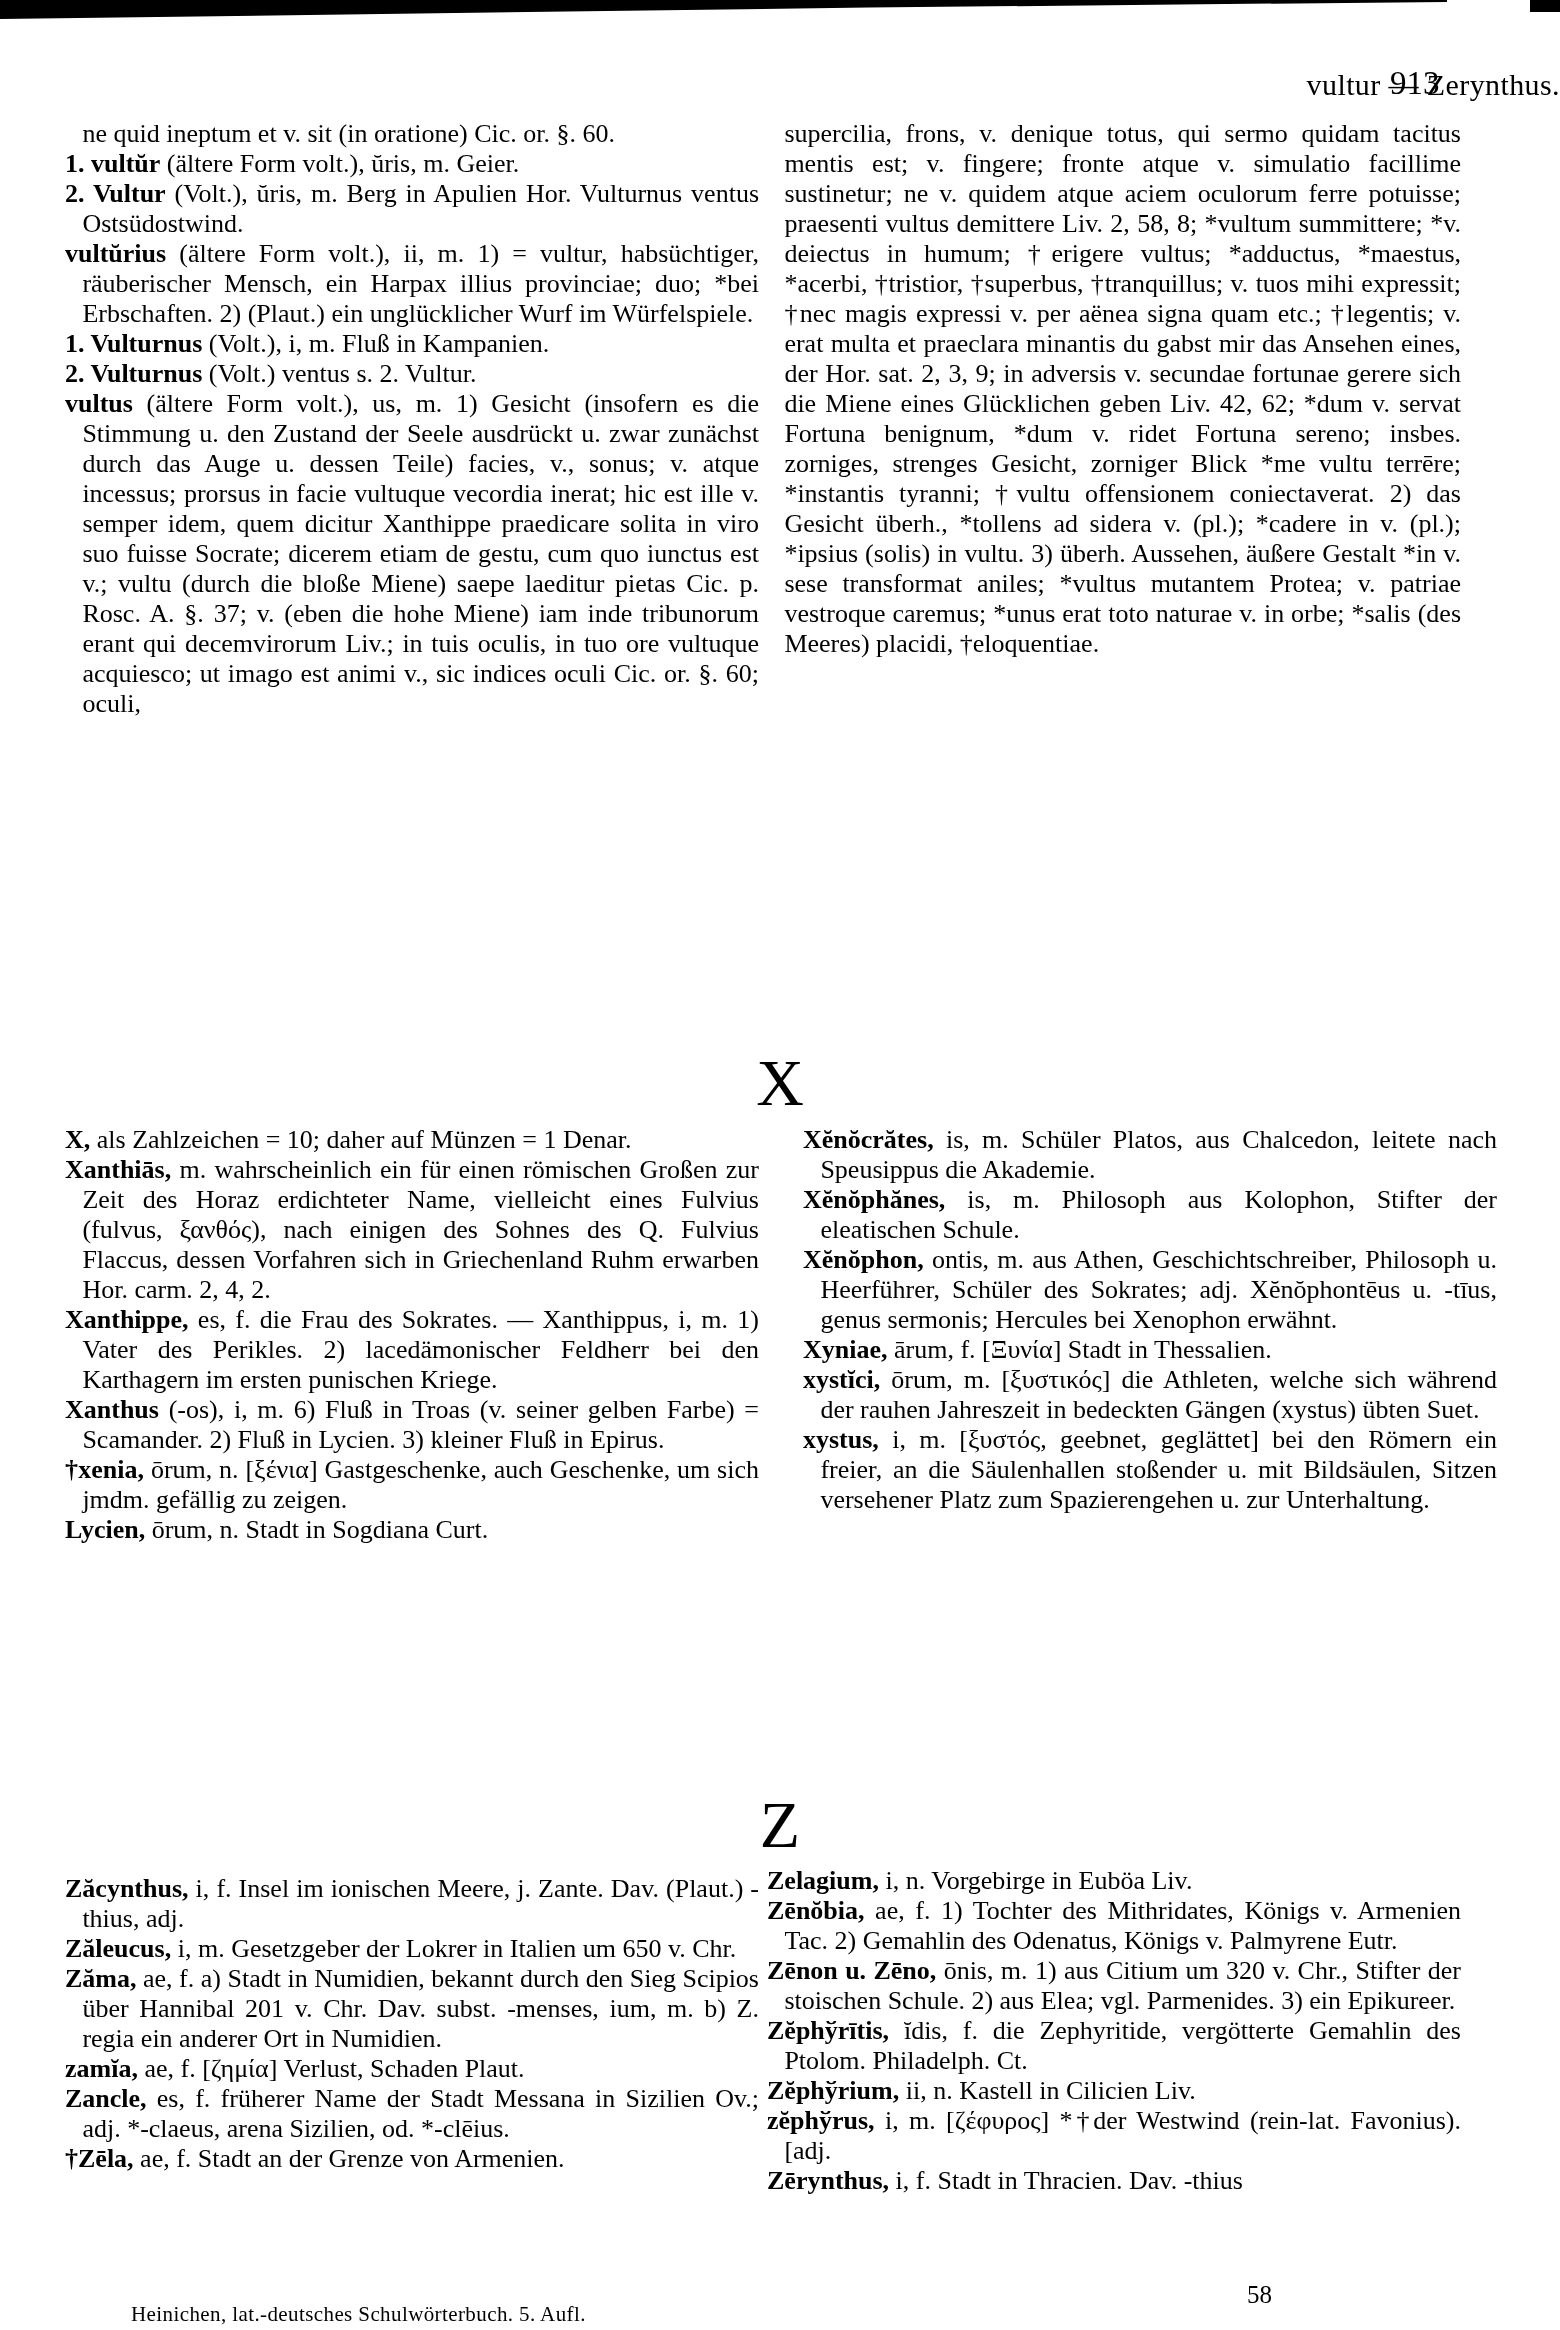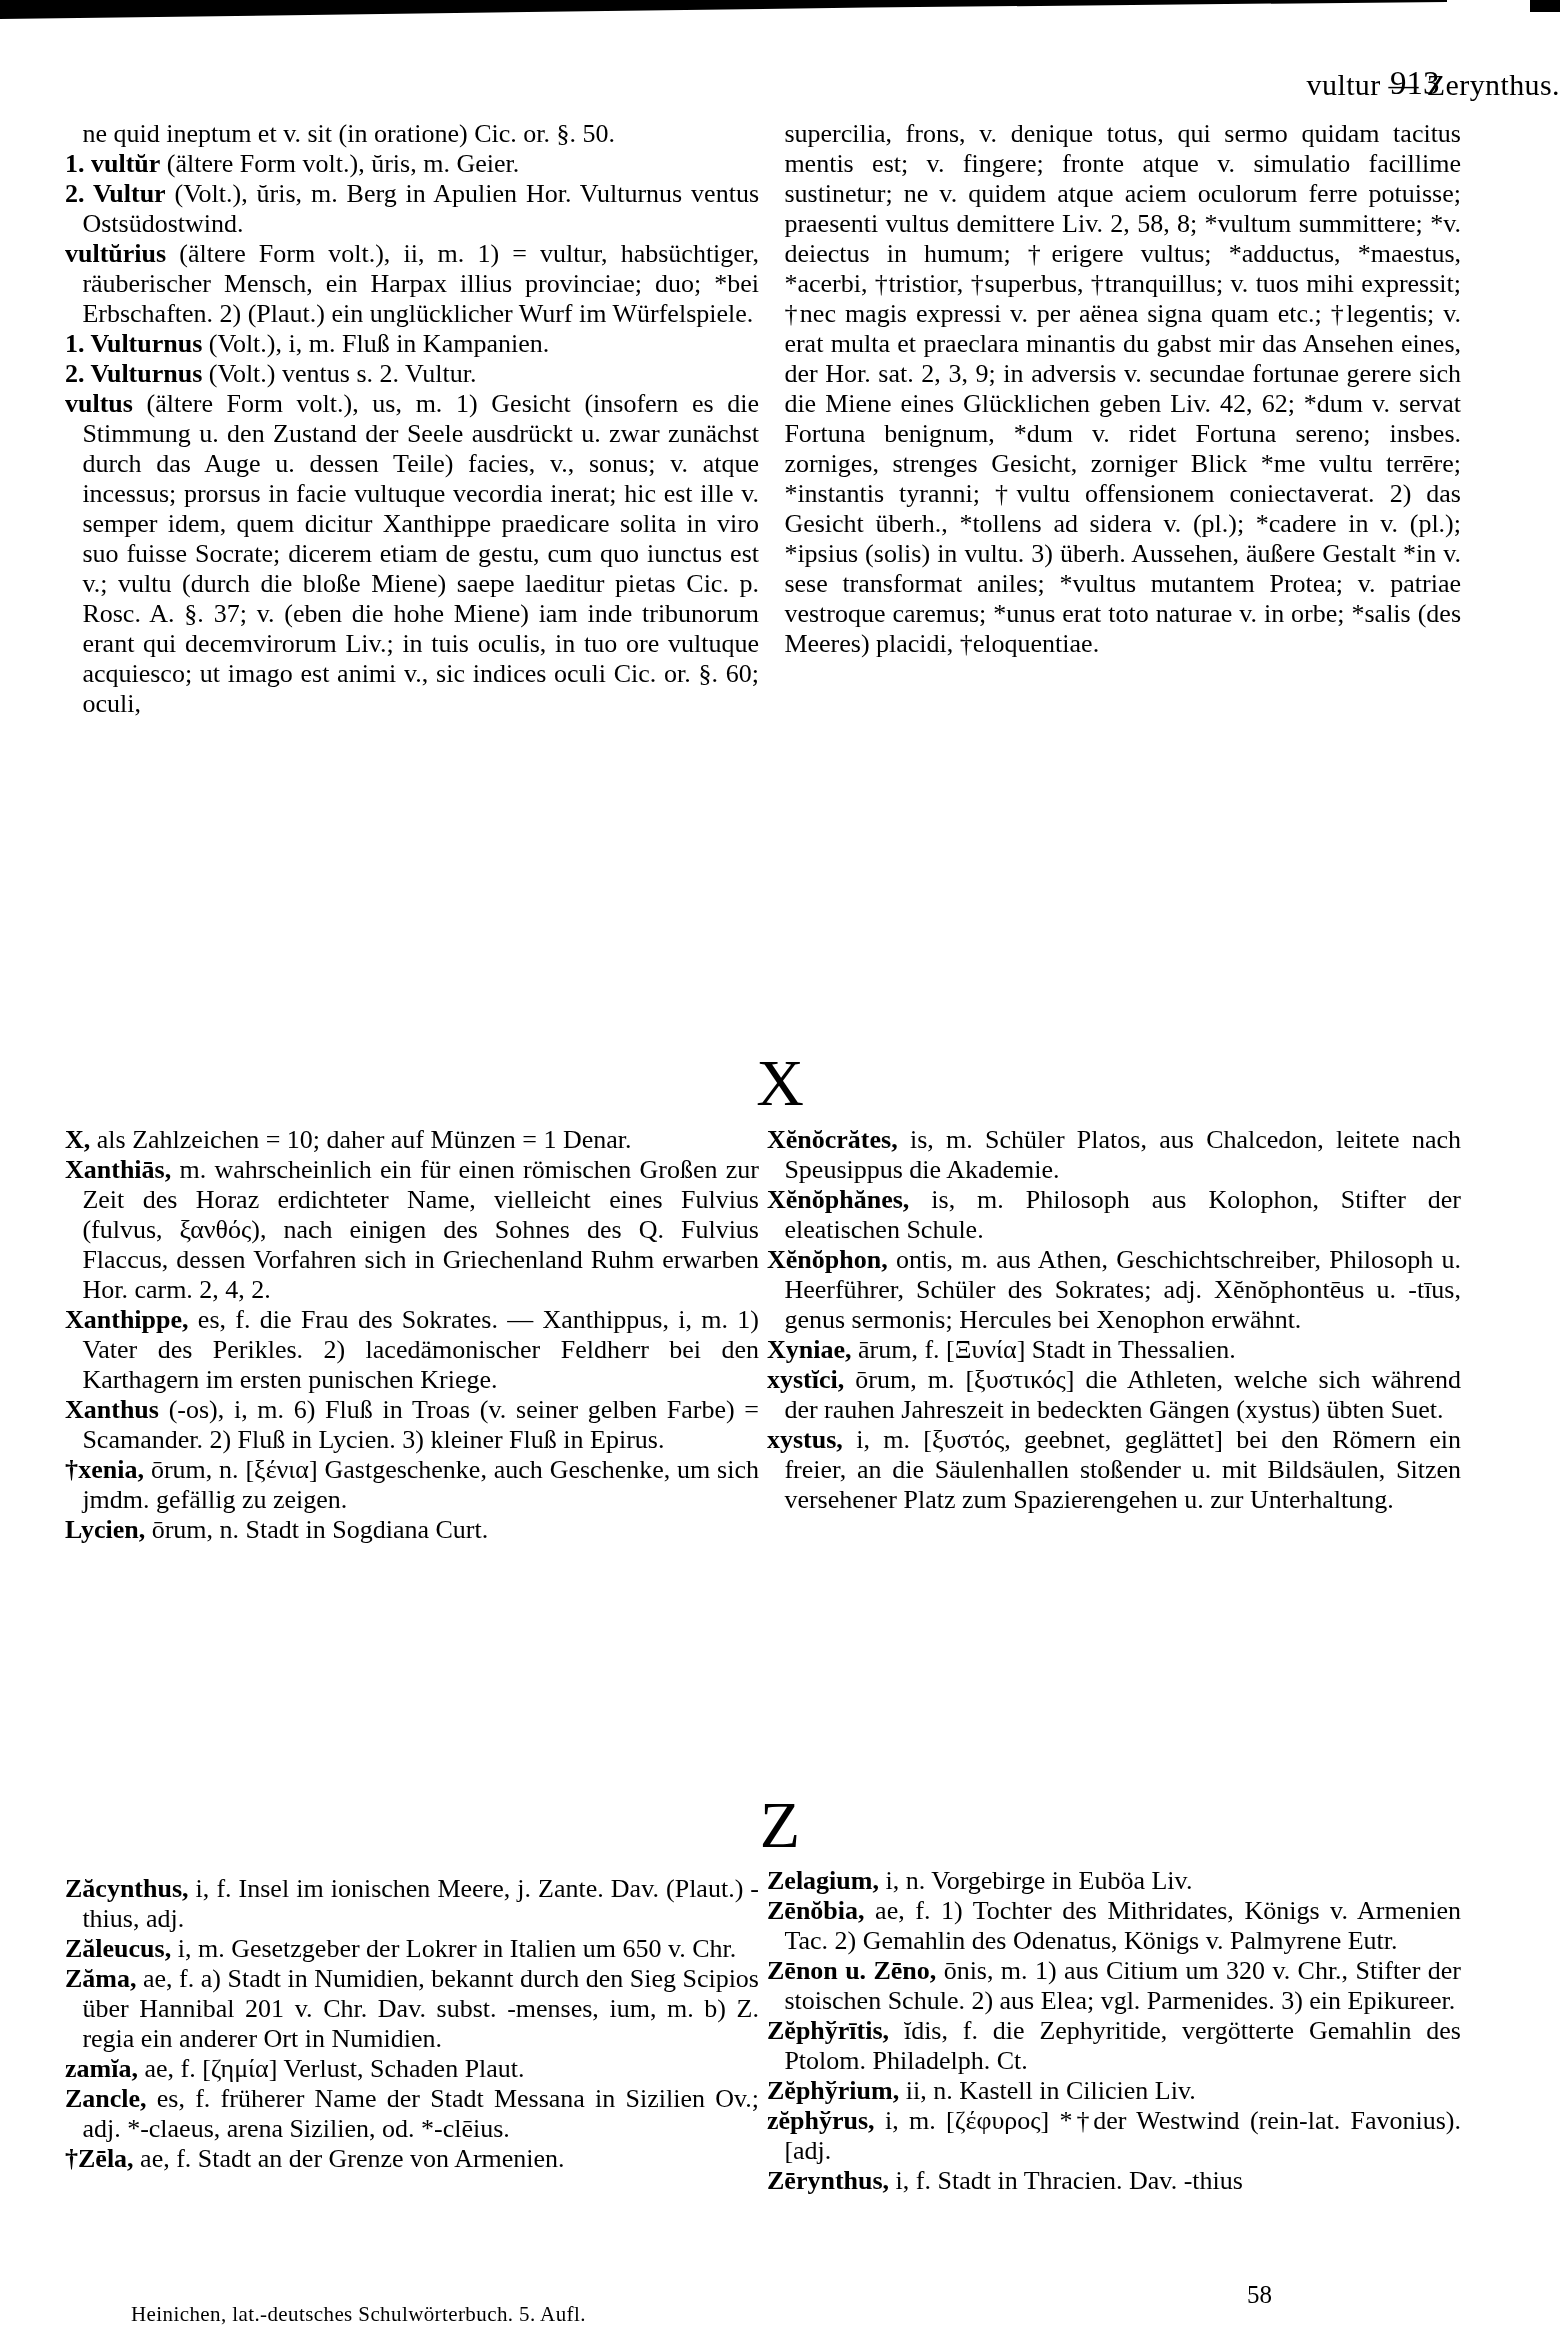--- a/index.html
+++ b/index.html
@@ -39,21 +39,21 @@
 </head>
 <body>
 
 <div class="top-band"></div>
 <div class="top-band-right"></div>
 
 <div class="running-head">vultur — Zerynthus.</div>
 <div class="page-number">913</div>
 
 <div class="col col-left" style="top:119px;">
-    <p class="entry cont"><span>ne quid ineptum et v. sit (in oratione) Cic. or. §. 50.</span></p>
+    <p class="entry cont"><span>ne quid ineptum et v. sit (in oratione) Cic. or. §. 60.</span></p>
     <p class="entry"><span class="hw">1. vultŭr</span><span> (ältere Form volt.), ŭris, m. Geier.</span></p>
     <p class="entry"><span class="hw">2. Vultur</span><span> (Volt.), ŭris, m. Berg in Apulien Hor. Vulturnus ventus Ostsüdostwind.</span></p>
     <p class="entry"><span class="hw">vultŭrius</span><span> (ältere Form volt.), ii, m. 1) = vultur, habsüchtiger, räuberischer Mensch, ein Harpax illius provinciae; duo; *bei Erbschaften. 2) (Plaut.) ein unglücklicher Wurf im Würfelspiele.</span></p>
     <p class="entry"><span class="hw">1. Vulturnus</span><span> (Volt.), i, m. Fluß in Kampanien.</span></p>
     <p class="entry"><span class="hw">2. Vulturnus</span><span> (Volt.) ventus s. 2. Vultur.</span></p>
     <p class="entry"><span class="hw">vultus</span><span> (ältere Form volt.), us, m. 1) Gesicht (insofern es die Stimmung u. den Zustand der Seele ausdrückt u. zwar zunächst durch das Auge u. dessen Teile) facies, v., sonus; v. atque incessus; prorsus in facie vultuque vecordia inerat; hic est ille v. semper idem, quem dicitur Xanthippe praedicare solita in viro suo fuisse Socrate; dicerem etiam de gestu, cum quo iunctus est v.; vultu (durch die bloße Miene) saepe laeditur pietas Cic. p. Rosc. A. §. 37; v. (eben die hohe Miene) iam inde tribunorum erant qui decemvirorum Liv.; in tuis oculis, in tuo ore vultuque acquiesco; ut imago est animi v., sic indices oculi Cic. or. §. 60; oculi,</span></p>
   </div>
 <div class="col col-right" style="top:119px;">
     <p class="entry cont"><span>supercilia, frons, v. denique totus, qui sermo quidam tacitus mentis est; v. fingere; fronte atque v. simulatio facillime sustinetur; ne v. quidem atque aciem oculorum ferre potuisse; praesenti vultus demittere Liv. 2, 58, 8; *vultum summittere; *v. deiectus in humum; †erigere vultus; *adductus, *maestus, *acerbi, †tristior, †superbus, †tranquillus; v. tuos mihi expressit; †nec magis expressi v. per aënea signa quam etc.; †legentis; v. erat multa et praeclara minantis du gabst mir das Ansehen eines, der Hor. sat. 2, 3, 9; in adversis v. secundae fortunae gerere sich die Miene eines Glücklichen geben Liv. 42, 62; *dum v. servat Fortuna benignum, *dum v. ridet Fortuna sereno; insbes. zorniges, strenges Gesicht, zorniger Blick *me vultu terrēre; *instantis tyranni; †vultu offensionem coniectaverat. 2) das Gesicht überh., *tollens ad sidera v. (pl.); *cadere in v. (pl.); *ipsius (solis) in vultu. 3) überh. Aussehen, äußere Gestalt *in v. sese transformat aniles; *vultus mutantem Protea; v. patriae vestroque caremus; *unus erat toto naturae v. in orbe; *salis (des Meeres) placidi, †eloquentiae.</span></p>
   </div>
@@ -61,21 +61,21 @@
 <div class="section-letter" style="top:1050px;">X</div>
 
 <div class="col col-left" style="top:1125px;">
     <p class="entry"><span class="hw">X,</span><span> als Zahlzeichen = 10; daher auf Münzen = 1 Denar.</span></p>
     <p class="entry"><span class="hw">Xanthiās,</span><span> m. wahrscheinlich ein für einen römischen Großen zur Zeit des Horaz erdichteter Name, vielleicht eines Fulvius (fulvus, ξανθός), nach einigen des Sohnes des Q. Fulvius Flaccus, dessen Vorfahren sich in Griechenland Ruhm erwarben Hor. carm. 2, 4, 2.</span></p>
     <p class="entry"><span class="hw">Xanthippe,</span><span> es, f. die Frau des Sokrates. — Xanthippus, i, m. 1) Vater des Perikles. 2) lacedämonischer Feldherr bei den Karthagern im ersten punischen Kriege.</span></p>
     <p class="entry"><span class="hw">Xanthus</span><span> (-os), i, m. 6) Fluß in Troas (v. seiner gelben Farbe) = Scamander. 2) Fluß in Lycien. 3) kleiner Fluß in Epirus.</span></p>
     <p class="entry"><span class="hw">†xenia,</span><span> ōrum, n. [ξένια] Gastgeschenke, auch Geschenke, um sich jmdm. gefällig zu zeigen.</span></p>
     <p class="entry"><span class="hw">Lycien,</span><span> ōrum, n. Stadt in Sogdiana Curt.</span></p>
   </div>
-<div class="col col-right" style="top:1125px;">
+<div class="col col-right" style="top:1125px;margin-left:36px;">
     <p class="entry"><span class="hw">Xĕnŏcrătes,</span><span> is, m. Schüler Platos, aus Chalcedon, leitete nach Speusippus die Akademie.</span></p>
     <p class="entry"><span class="hw">Xĕnŏphănes,</span><span> is, m. Philosoph aus Kolophon, Stifter der eleatischen Schule.</span></p>
     <p class="entry"><span class="hw">Xĕnŏphon,</span><span> ontis, m. aus Athen, Geschichtschreiber, Philosoph u. Heerführer, Schüler des Sokrates; adj. Xĕnŏphontēus u. -tīus, genus sermonis; Hercules bei Xenophon erwähnt.</span></p>
     <p class="entry"><span class="hw">Xyniae,</span><span> ārum, f. [Ξυνία] Stadt in Thessalien.</span></p>
     <p class="entry"><span class="hw">xystĭci,</span><span> ōrum, m. [ξυστικός] die Athleten, welche sich während der rauhen Jahreszeit in bedeckten Gängen (xystus) übten Suet.</span></p>
     <p class="entry"><span class="hw">xystus,</span><span> i, m. [ξυστός, geebnet, geglättet] bei den Römern ein freier, an die Säulenhallen stoßender u. mit Bildsäulen, Sitzen versehener Platz zum Spazierengehen u. zur Unterhaltung.</span></p>
   </div>
 
 <div class="section-letter" style="top:1792px;">Z</div>
 

